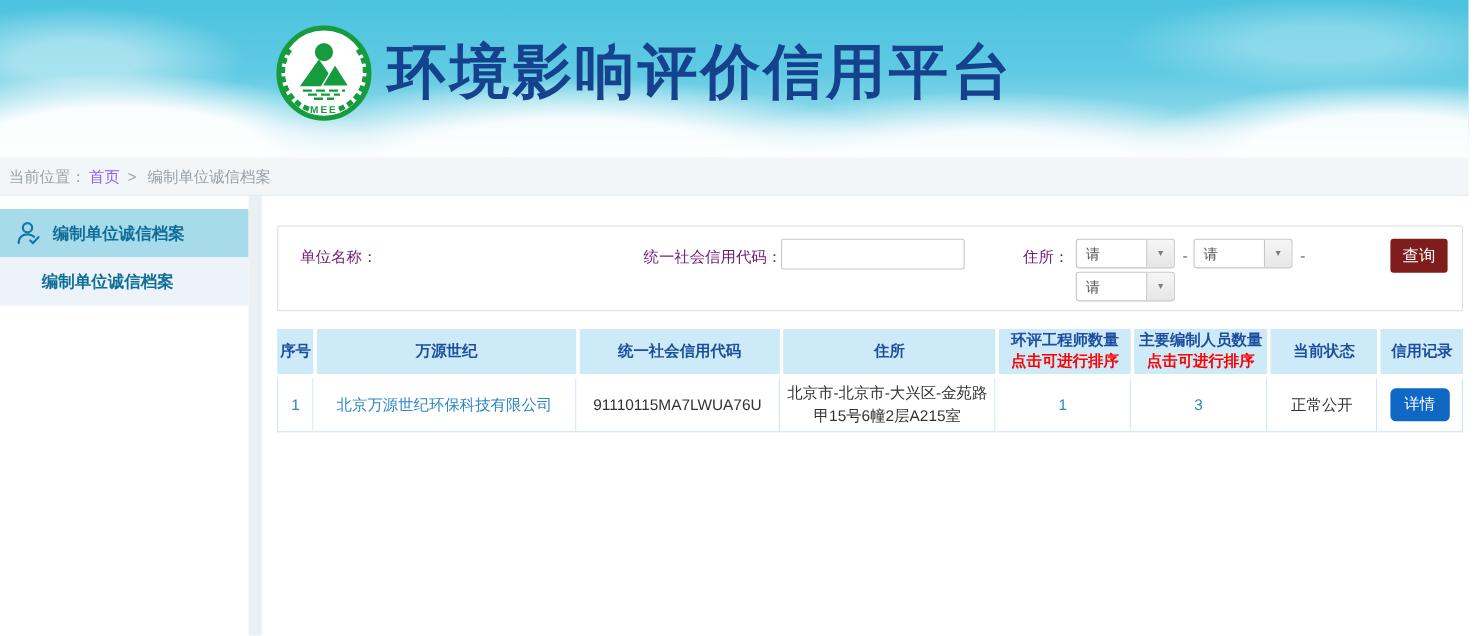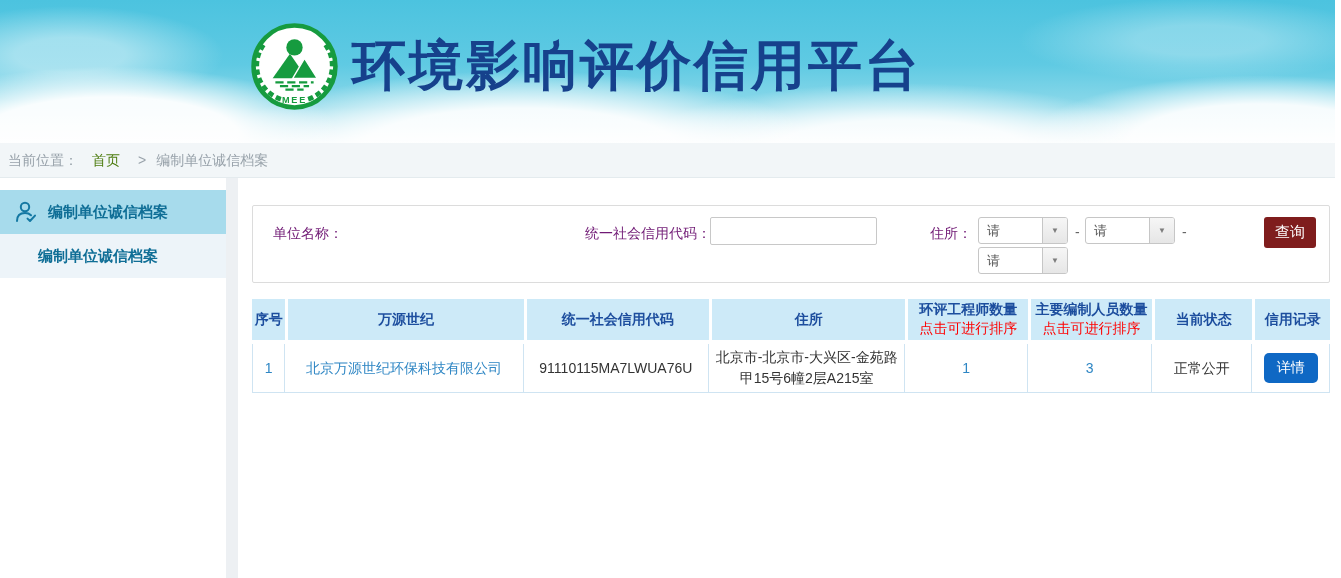--- a/index.html
+++ b/index.html
@@ -18,21 +18,21 @@
       radial-gradient(ellipse 260px 60px at 1200px 40px, rgba(255,255,255,.30) 25%, rgba(255,255,255,0) 70%),
       linear-gradient(180deg,#4cc3df 0%,#5fcae3 45%,#8ed9ea 75%,#def2f7 95%,#f2fafc 100%);
   }
   .logo { position:absolute; left:249px; top:20px; width:91px; height:93px; }
   .site-title { position:absolute; left:352px; top:30px; font-size:54px; font-weight:bold;
     color:#16418c; letter-spacing:3px; white-space:nowrap; }
 
   
   .breadcrumb { height:35px; line-height:34px; background:#f2f6f8; border-bottom:1px solid #e4ebee;
     color:#98a2aa; font-size:14px; padding-left:8px; }
-  .breadcrumb .crumb-home { color:#4d7c0f; margin:0 14px; cursor:pointer; }
+  .breadcrumb .crumb-home { color:#8b5cf6; margin:0 3px; cursor:pointer; }
   .breadcrumb .crumb-sep { margin:0 4px; }
   .breadcrumb .crumb-cur { margin-left:6px; }
 
   
   .main { display:flex; height:400px; }
   .sidebar { width:226px; padding-top:12px; background:#fff; }
   .side-item { height:44px; display:flex; align-items:center; font-size:15px; font-weight:bold;
     color:#0f6e96; cursor:pointer; }
   .side-item.active { background:#a7dbec; padding-left:14px; }
   .side-item.active .s-icon { margin-right:10px; display:flex; }
@@ -65,21 +65,21 @@
   .query-btn { position:absolute; right:13px; top:11px; width:52px; height:31px;
     background:#7f1d1d; color:#fff; border:none; border-radius:3px; font-size:15px; cursor:pointer;
     font-family:"Liberation Sans","DejaVu Sans",sans-serif; }
 
   
   table.results { width:100%; margin-top:16px; border-collapse:separate; border-spacing:0; table-layout:fixed; }
   .results th { background:#cdeaf8; color:#1d4e9e; font-size:14px; font-weight:bold; height:44px;
     text-align:center; vertical-align:middle; border-left:3px solid #fff; border-bottom:4px solid #fff; padding:2px; }
   .results th:first-child { border-left:none; }
   .results th.sortable { cursor:pointer; }
-  .sort-hint { color:#fe0000; font-size:14px; font-weight:normal; margin-top:1px; }
+  .sort-hint { color:#fe0000; font-size:14px; font-weight:bold; margin-top:1px; }
   .results td { background:#fff; border:1px solid #cfe4f2; border-left:none; border-top:none;
     height:48px; text-align:center; vertical-align:middle; font-size:14px; color:#333;
     padding:3px 6px; line-height:1.5; }
   .results td:first-child { border-left:1px solid #cfe4f2; }
   .lnk { color:#2e86c4; cursor:pointer; text-decoration:none; }
   .detail-btn { background:#0f68c4; color:#fff; border:none; border-radius:5px; padding:6px 13px;
     font-size:14px; cursor:pointer; font-family:"Liberation Sans","DejaVu Sans",sans-serif; }
 </style>
 </head>
 <body>

